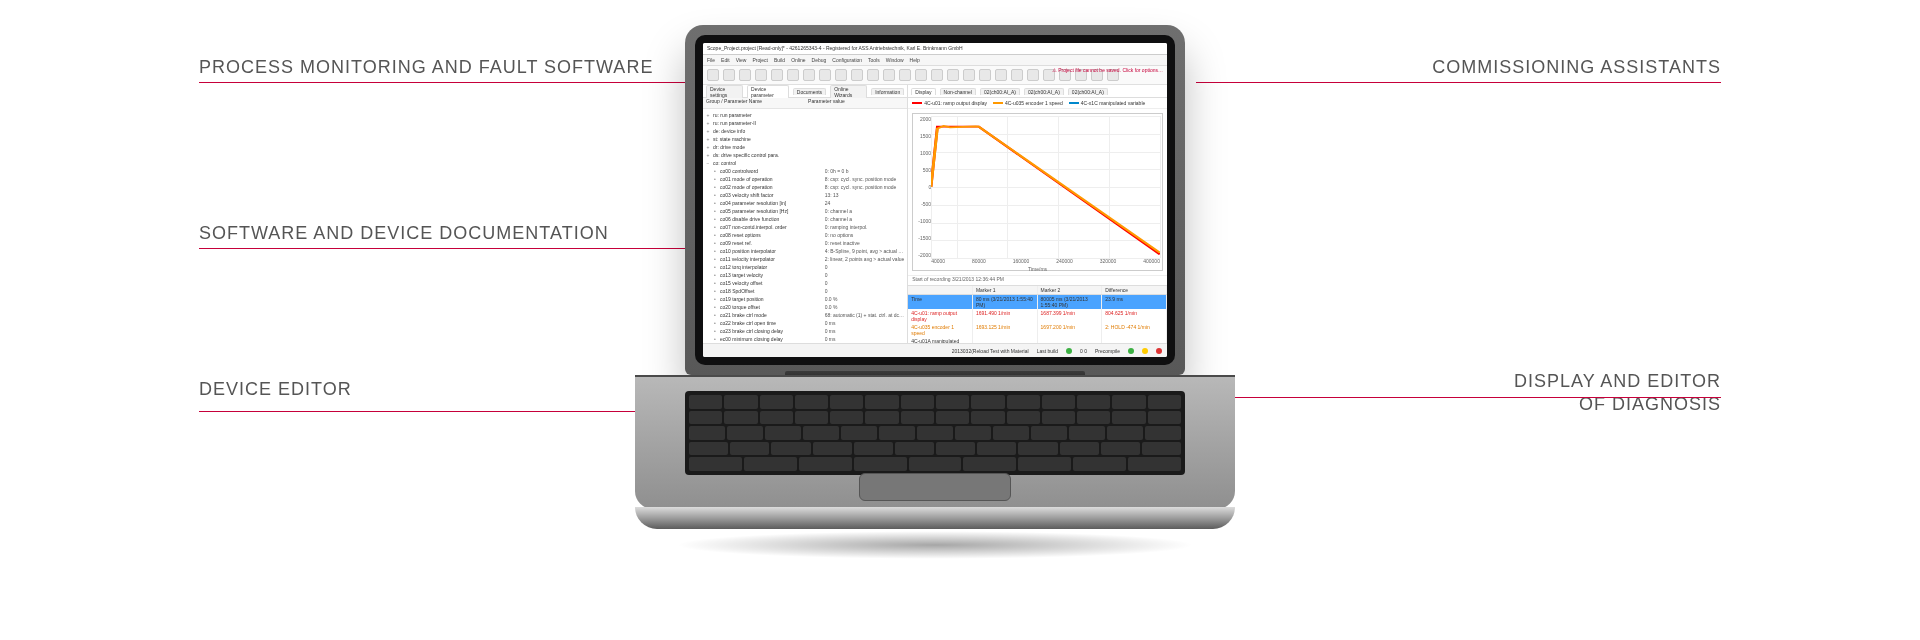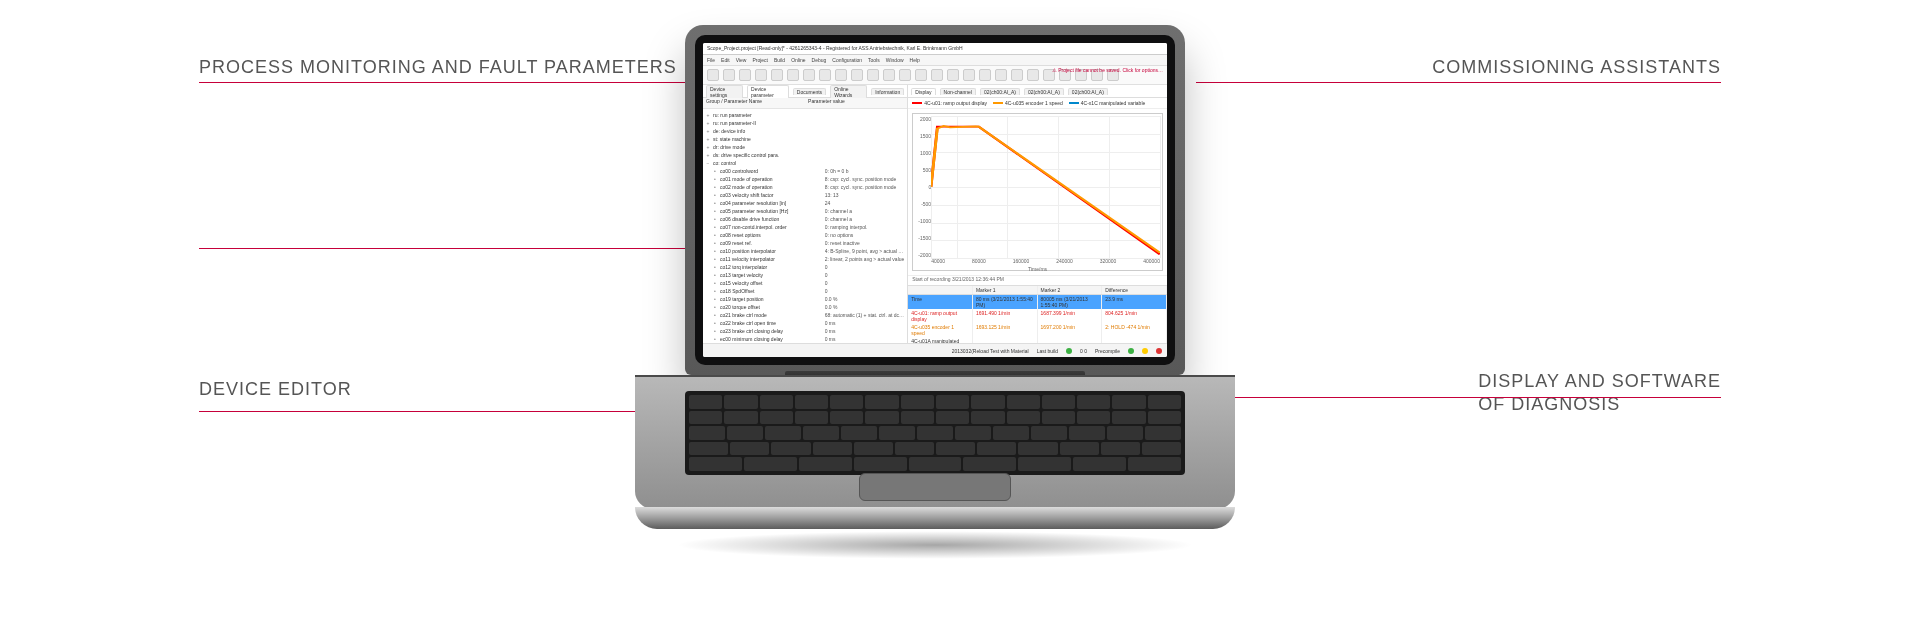--- a/index.html
+++ b/index.html
@@ -1,20 +1,20 @@
 <!DOCTYPE html>
 <html><head>
 <meta charset="utf-8">
 <style>
   html,body{margin:0;padding:0;width:1920px;height:640px;background:#fff;font-family:Arial,Helvetica,sans-serif;overflow:hidden}
   .stage{position:relative;width:1920px;height:640px}
   
   .label{position:absolute;color:#555;font-size:18px;letter-spacing:1px;line-height:1.3}
   .label.left{text-align:left}
-  .label.right{text-align:left}
+  .label.right{text-align:right}
   
   .leader{position:absolute;height:1.2px;background:#c6003a}
   
   .laptop-wrap{position:absolute;left:960px;top:290px;transform:translate(-50%,-50%)}
   .lid{position:relative;width:500px;height:350px;background:linear-gradient(#6f6f6f,#585858);border-radius:18px 18px 6px 6px;box-shadow:0 25px 40px rgba(0,0,0,0.25)}
   .bezel{position:absolute;inset:10px;background:#0f0f10;border-radius:10px}
   .screen{position:absolute;inset:18px;background:#fff;border-radius:2px;overflow:hidden}
   .hinge{position:absolute;bottom:-12px;left:50%;transform:translateX(-50%);width:300px;height:16px;background:linear-gradient(#3a3a3a,#1e1e1e);border-radius:2px}
   .deck{position:relative;margin-top:0;width:600px;height:180px;margin-left:-50px}
   .deck-top{position:absolute;top:0;left:0;right:0;height:132px;background:linear-gradient(#b8b8b8,#8f8f8f);border-radius:0 0 18px 18px;border-top:2px solid #4a4a4a}
@@ -67,26 +67,27 @@
   .rt-row:nth-child(3){color:#d22}
   .rt-row:nth-child(4){color:#e07b00}
   .sw-status{position:absolute;bottom:0;left:0;right:0;height:13px;background:#f4f4f4;border-top:1px solid #ddd;display:flex;justify-content:flex-end;align-items:center;gap:8px;padding:0 5px}
   .sw-status .dot{width:6px;height:6px;border-radius:50%}
 </style>
 </head>
 <body>
 
 <div class="stage">
 
-  <div class="label left" style="left:199px;top:56px">PROCESS MONITORING AND FAULT PARAMETERS</div>
+  <div class="label left" style="left:199px;top:56px">PROCESS MONITORING AND FAULT SOFTWARE</div>
+  <div class="label left" style="left:199px;top:222px">SOFTWARE AND DEVICE DOCUMENTATION</div>
   <div class="label left" style="left:199px;top:378px">DEVICE EDITOR</div>
 
   <div class="label right" style="right:199px;top:56px">COMMISSIONING ASSISTANTS</div>
   <div class="label right" style="right:199px;top:370px">
-    <span>DISPLAY AND SOFTWARE</span><br>
+    <span>DISPLAY AND EDITOR</span><br>
     <span>OF DIAGNOSIS</span>
   </div>
 
   <div class="leader" style="left:199px;width:530px;top:82px"></div>
   <div class="leader" style="left:199px;width:515px;top:248px"></div>
   <div class="leader" style="left:199px;width:515px;top:411px"></div>
   <div class="leader" style="right:199px;width:525px;top:82px"></div>
   <div class="leader" style="right:199px;width:520px;top:397px"></div>
 
   <div class="laptop-wrap">

